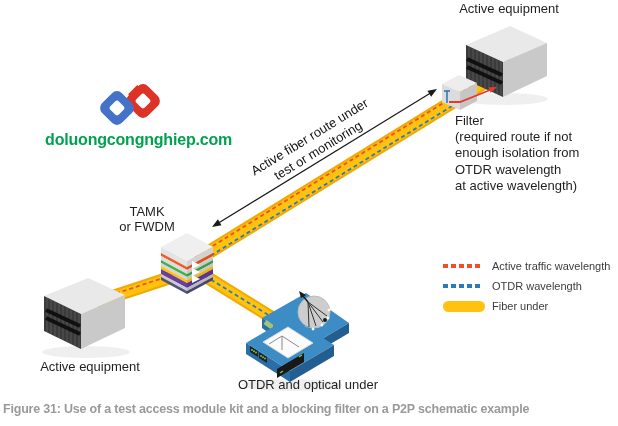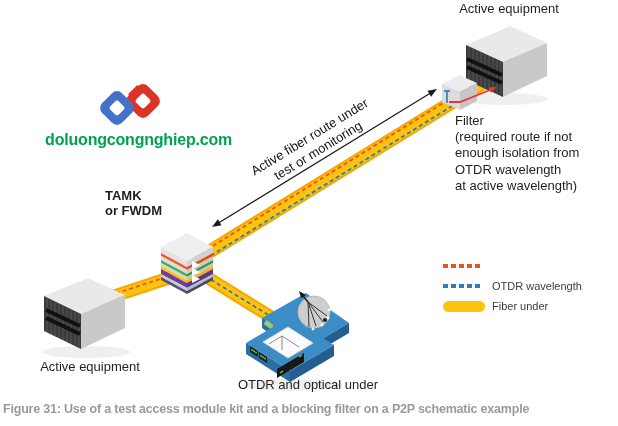--- a/index.html
+++ b/index.html
@@ -4,21 +4,21 @@
 <style>
   html,body{margin:0;padding:0;background:#fff;}
   .stage{
     position:relative;width:618px;height:426px;background:#fff;overflow:hidden;
     font-family:"Liberation Sans",sans-serif;color:#1f1f1f;
   }
   .stage svg{position:absolute;left:0;top:0;}
   .lbl{position:absolute;font-size:13px;line-height:16px;color:#1f1f1f;}
   .top-eq{left:447px;top:1px;width:124px;text-align:center;}
   .filter-note{left:455px;top:113px;width:160px;line-height:16.2px;}
-  .tamk{left:105px;top:188px;width:84px;line-height:15px;font-weight:bold;}
+  .tamk{left:105px;top:204px;width:84px;text-align:center;line-height:15px;}
   .bottom-eq{left:28px;top:359px;width:124px;text-align:center;}
   .otdr-lbl{left:208px;top:377px;width:200px;text-align:center;}
   .route-label{
     position:absolute;left:184px;top:128px;width:260px;height:32px;
     text-align:center;font-size:13px;line-height:15.5px;color:#111;
     transform:rotate(-31.5deg);transform-origin:center center;
   }
   .logo-text{
     position:absolute;left:38px;top:131px;width:194px;text-align:right;
     font-size:16px;font-weight:bold;letter-spacing:-0.2px;color:#00A24F;
@@ -233,20 +233,21 @@
   <div class="route-label">
     <div>Active fiber route under</div>
     <div>test or monitoring</div>
   </div>
 
   <div class="logo-text">doluongcongnghiep.com</div>
 
   <div class="legend">
     <div class="legend-row">
       <div class="legend-swatch sw-dash orange"></div>
+      <span class="legend-label">Active traffic wavelength</span>
     </div>
     <div class="legend-row">
       <div class="legend-swatch sw-dash blue"></div>
       <span class="legend-label">OTDR wavelength</span>
     </div>
     <div class="legend-row">
       <div class="legend-swatch sw-pill"></div>
       <span class="legend-label">Fiber under</span>
     </div>
   </div>

